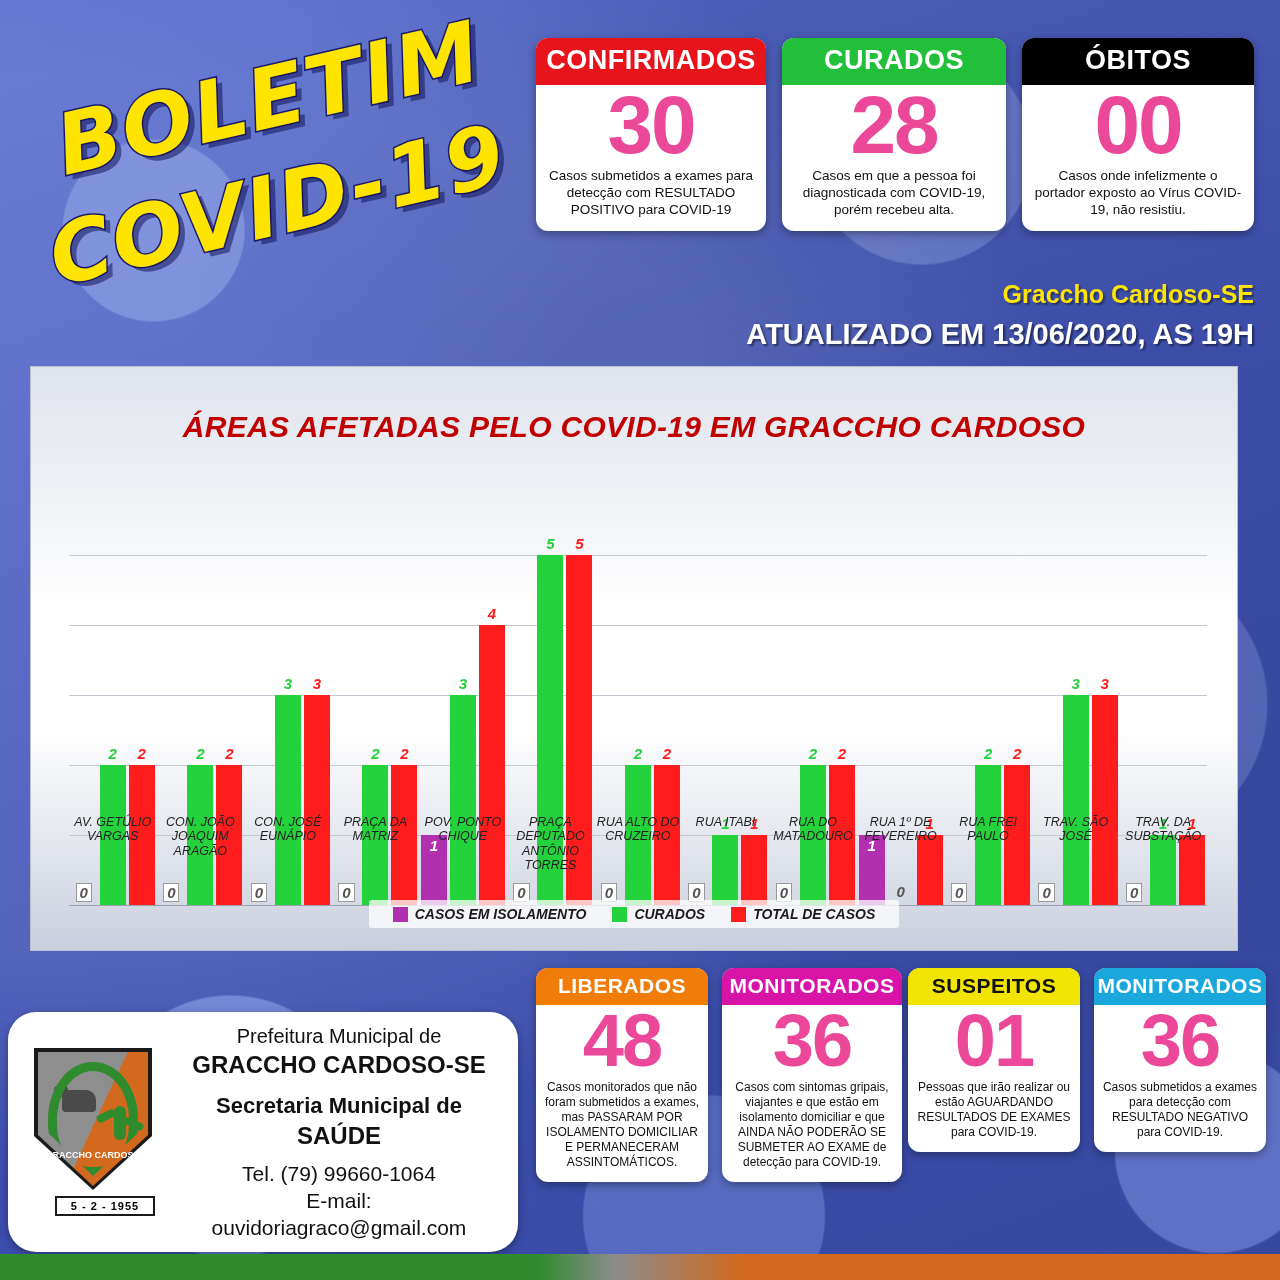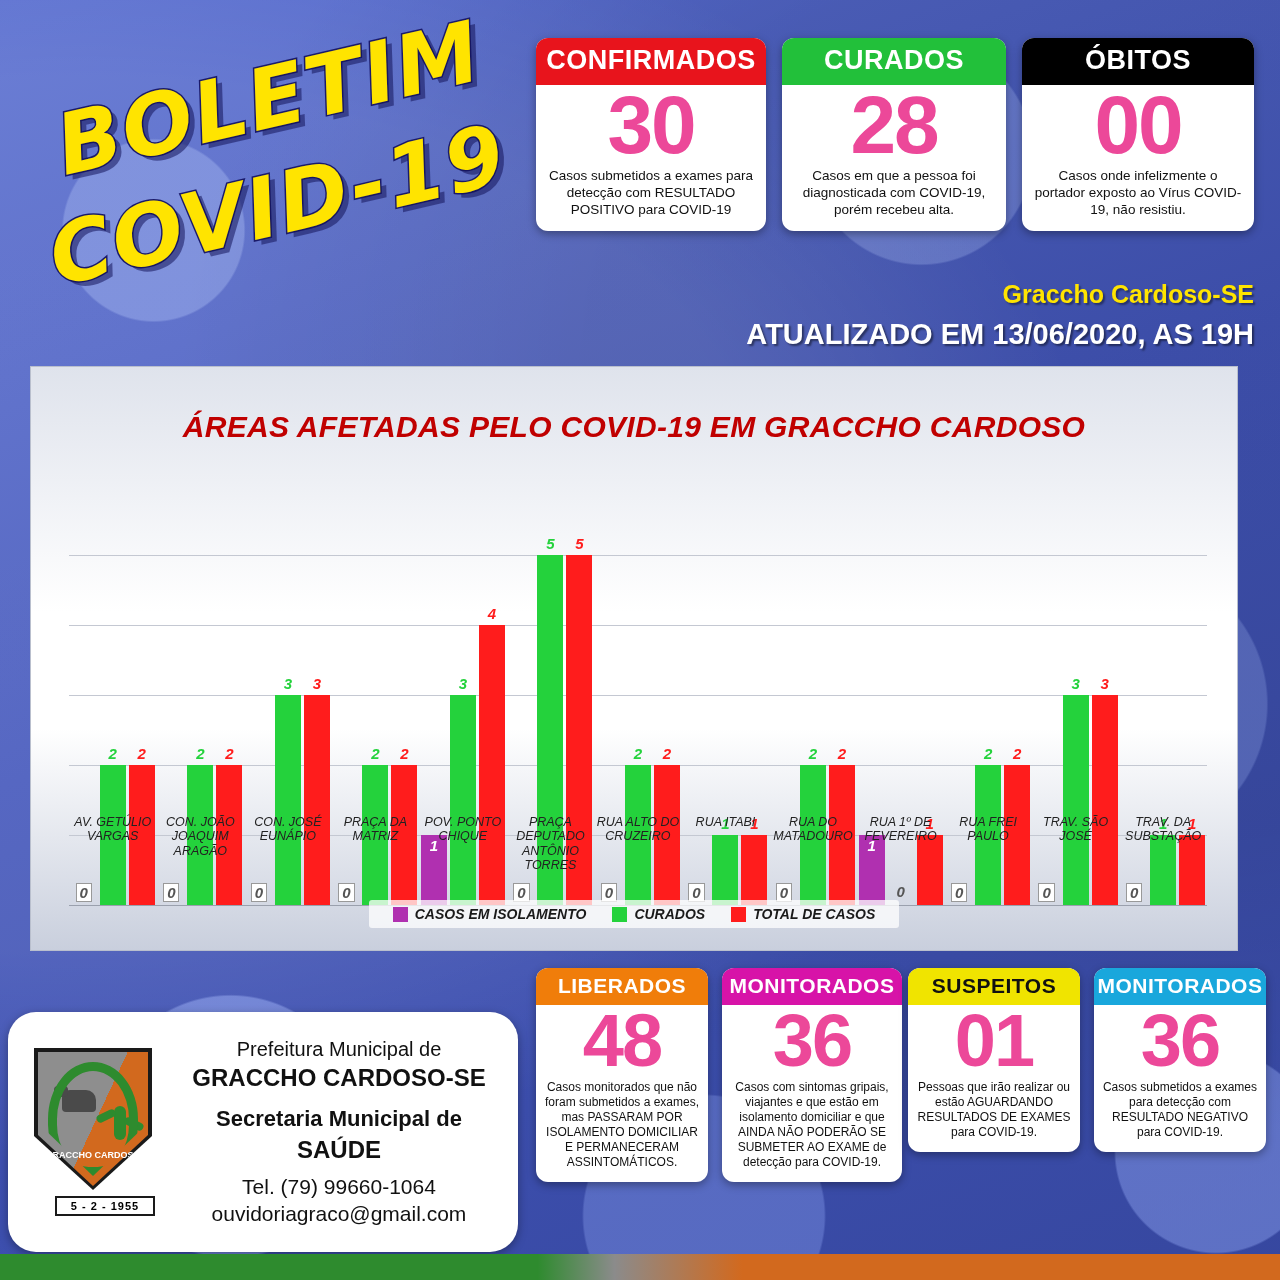--- a/index.html
+++ b/index.html
@@ -543,17 +543,18 @@
       <div class="shield-txt" style="bottom:30px">GRACCHO CARDOSO</div>
     </div>
     <div id="ribbon">5 - 2 - 1955</div>
   </div>
   <div id="prefeitura-text">
     <div class="pt1">Prefeitura Municipal de</div>
     <div class="pt2">GRACCHO CARDOSO-SE</div>
     <div class="pt3">Secretaria Municipal de</div>
     <div class="pt4">SAÚDE</div>
     <div class="pt5">Tel. (79) 99660-1064</div>
+    <div class="pt6">E-mail:</div>
     <div class="pt7">ouvidoriagraco@gmail.com</div>
   </div>
 </div>
 
 <div id="bottom-stripe"></div>
 
 </body></html>

